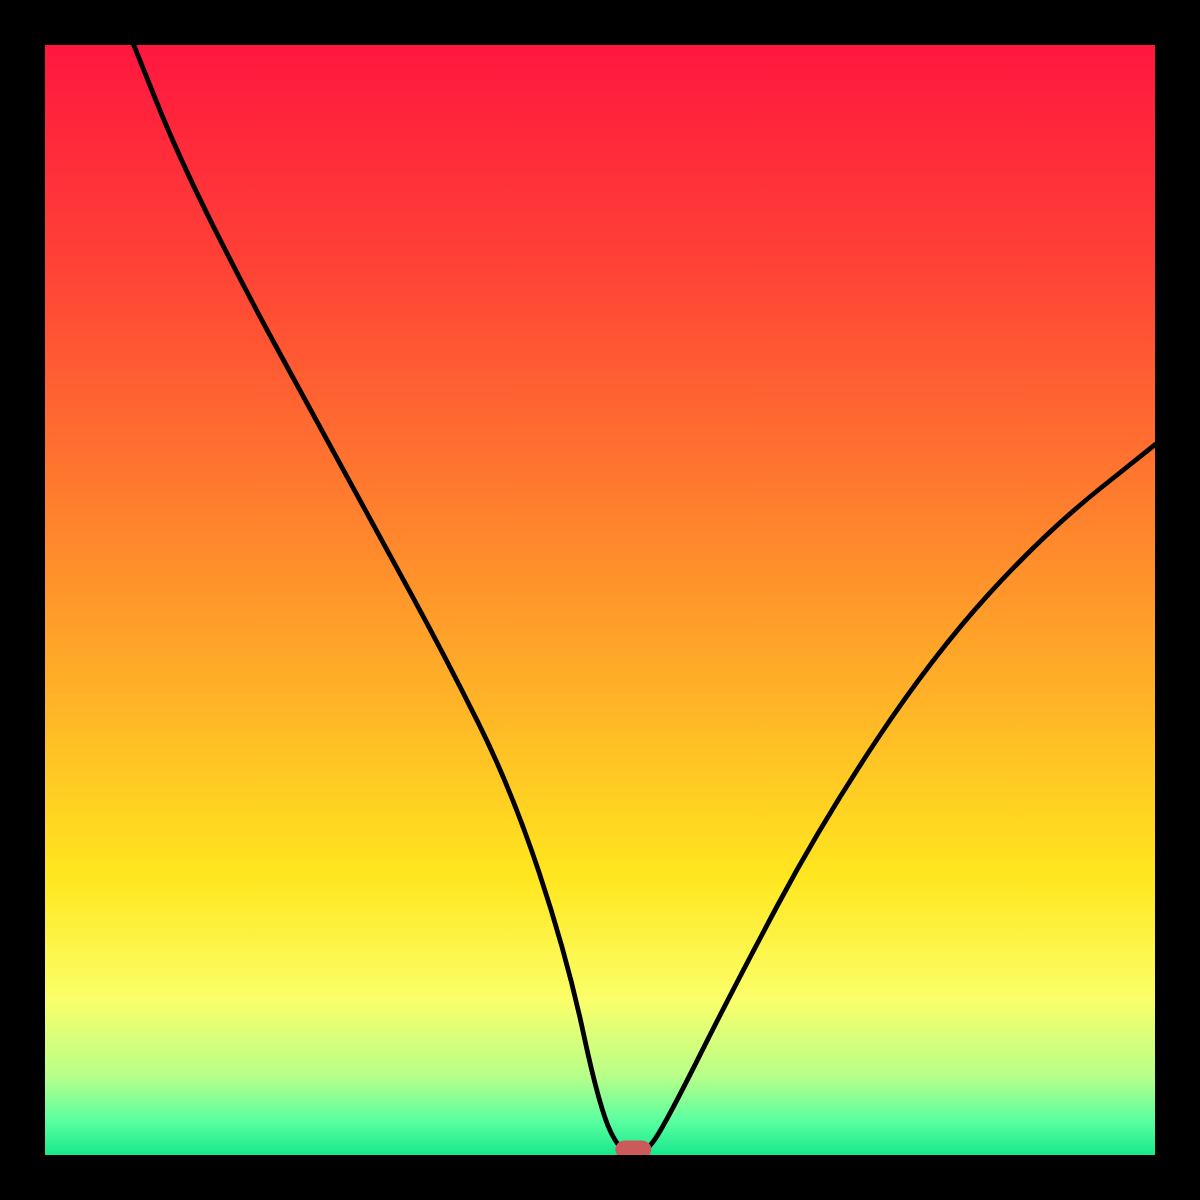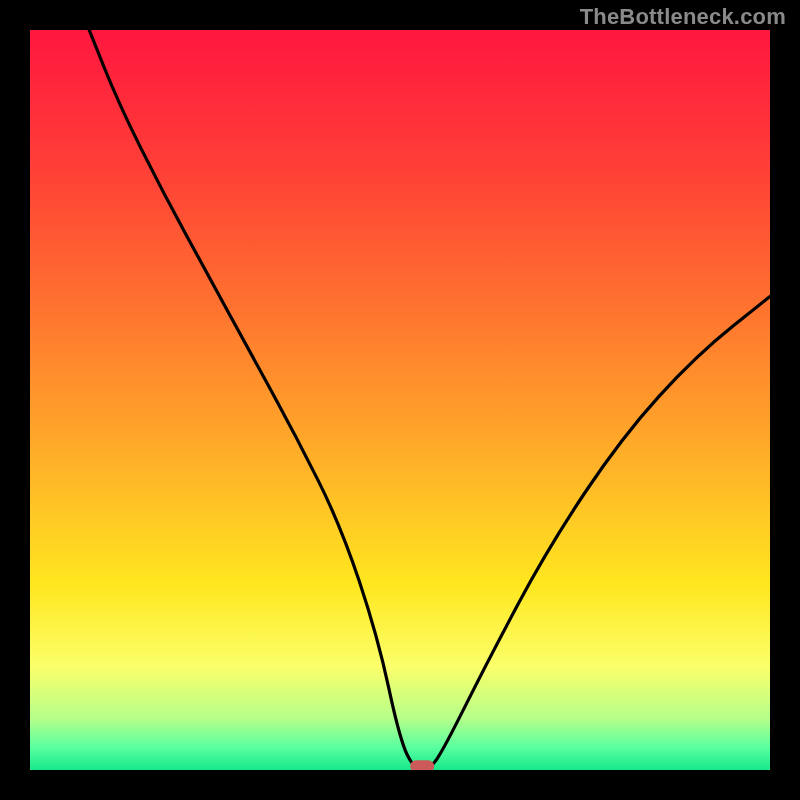--- a/index.html
+++ b/index.html
@@ -43,21 +43,20 @@
     stroke: #000;
     stroke-width: 3.2;
     stroke-linecap: round;
     stroke-linejoin: round;
   }
 </style>
 </head>
 <body>
 
 <div class="frame">
-  <div class="attribution">TheBottleneck.com</div>
 
   <svg viewBox="0 0 740 740">
     <defs>
       <linearGradient id="bg-grad" x1="0" y1="0" x2="0" y2="1">
           <stop offset="0.0%" stop-color="#ff173f"></stop>
           <stop offset="20.0%" stop-color="#ff4236"></stop>
           <stop offset="40.0%" stop-color="#ff7a2e"></stop>
           <stop offset="60.0%" stop-color="#ffb627"></stop>
           <stop offset="75.0%" stop-color="#ffe71f"></stop>
           <stop offset="86.0%" stop-color="#fbff6a"></stop>

